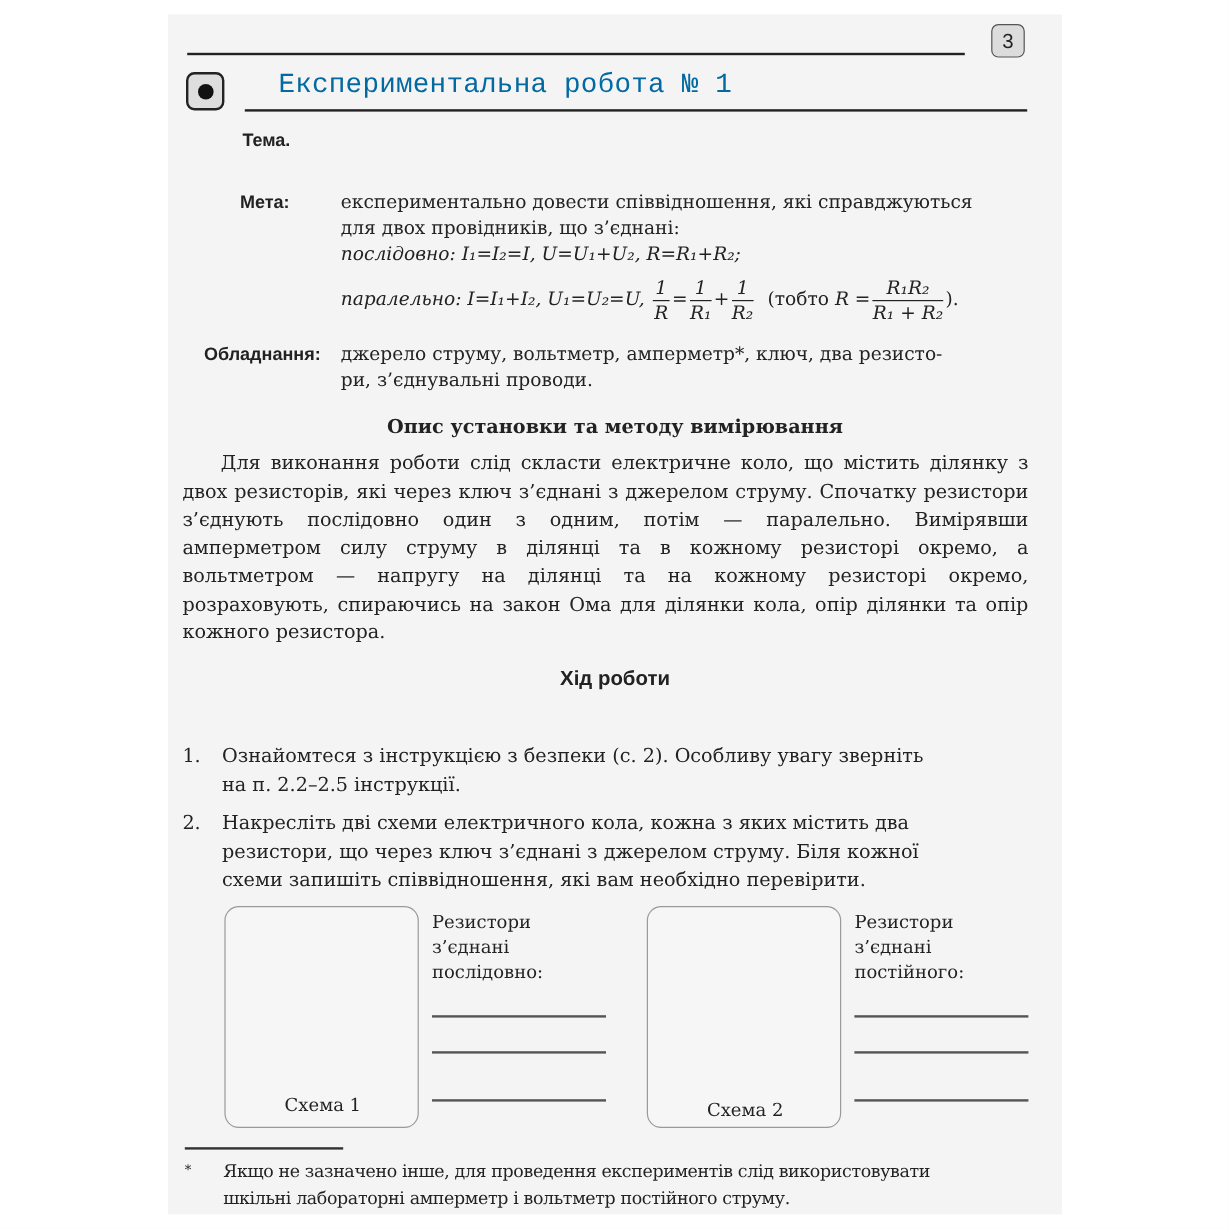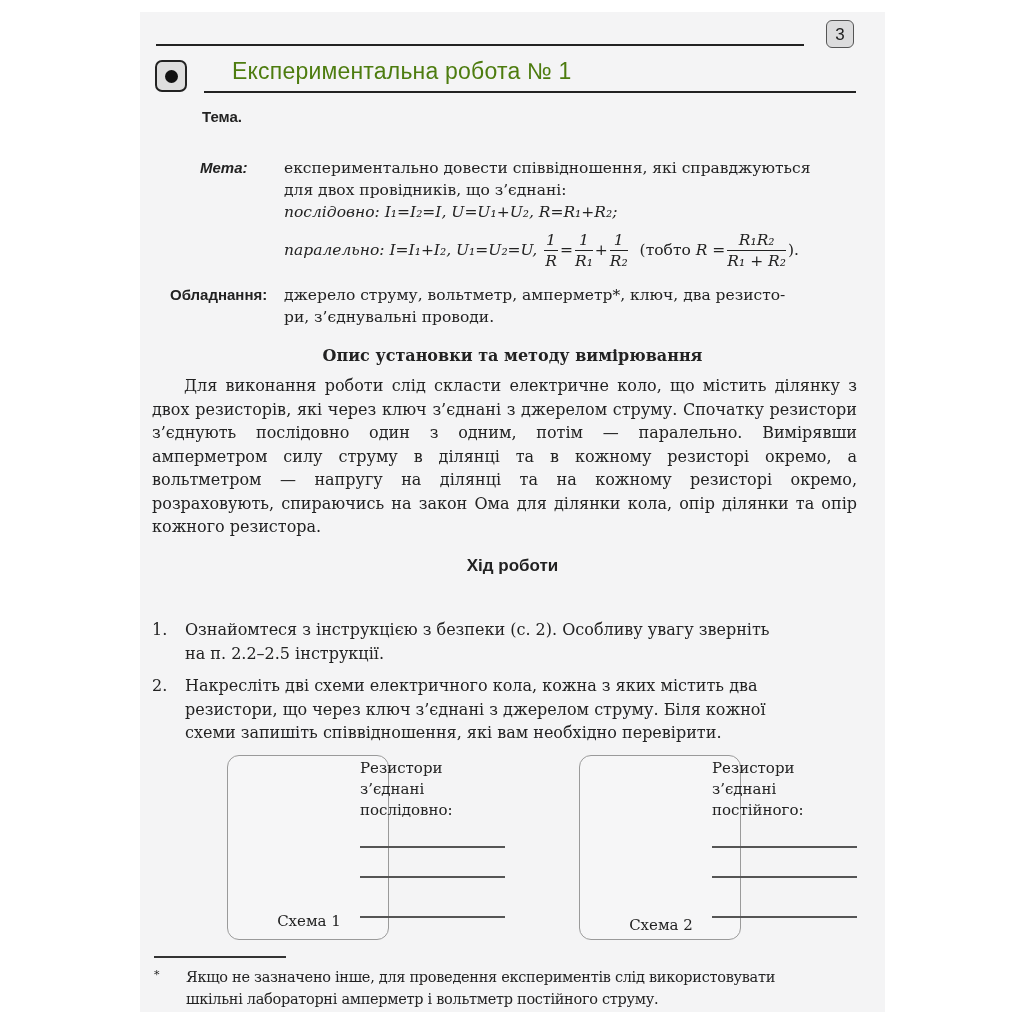--- a/index.html
+++ b/index.html
@@ -18,36 +18,35 @@
   .page-num {
     left: 686px; top: 8px; width: 28px; height: 28px; border: 1.5px solid #555;
     border-radius: 6px; background: #dcdcdd; font-size: 17px; text-align: center; line-height: 28px;
     box-sizing: border-box;
   }
   .bullet-box {
     left: 15px; top: 48px; width: 32px; height: 32px; border: 2px solid #222; border-radius: 7px;
     background: #dedede; box-sizing: border-box;
   }
   .bullet-dot { left: 8px; top: 8px; width: 13px; height: 13px; border-radius: 50%; background: #111; }
-  .title { left: 92px; top: 46px; font-size: 23px; letter-spacing: 0.2px; color: #4d7c0f; }
+  .title { left: 92px; top: 46px; font-size: 23px; letter-spacing: 0.2px; color: #0369a1; font-family: Liberation Mono, monospace; }
   .title-rule { left: 64px; top: 79px; width: 652px; height: 2px; background: #222; }
 
   .txt { font-size: 15.5px; line-height: 22px; }
   .lbl { font-weight: bold; font-size: 15px; }
   .it { font-style: italic; }
   .frac { display: inline-block; vertical-align: middle; text-align: center; font-style: italic; margin: 0 2px; }
   .frac .num { display: block; border-bottom: 1px solid #222; padding: 0 2px; line-height: 20px; }
   .frac .den { display: block; line-height: 20px; }
   .h { font-weight: bold; font-size: 16px; text-align: center; width: 745px; left: 0; }
   .para { left: 12px; width: 705px; font-size: 16px; line-height: 23.5px; text-align: justify; }
   .item-num { font-size: 16px; }
   .box {
     border: 1.5px solid #9a9a9a; border-radius: 12px; width: 162px; height: 185px; box-sizing: border-box;
     background: #f6f6f7;
-    margin-left: 40px;
   }
   .box-caption { font-size: 15px; width: 162px; text-align: center; }
   .side-label { font-size: 15px; line-height: 21px; }
   .line { height: 1.5px; background: #555; width: 145px; }
   .fn-rule { left: 14px; top: 944px; width: 132px; height: 1.5px; background: #333; }
   .fn { font-size: 14.5px; line-height: 22px; }
 </style>
 </head>
 <body>
 
@@ -59,21 +58,21 @@
   <div class="abs bullet-box">
     <div class="abs bullet-dot"></div>
   </div>
   <div class="abs title sans">Експериментальна робота № 1</div>
   <div class="abs title-rule"></div>
 
   <div class="abs txt" style="left:62px; top:94px;">
     <span class="lbl sans">Тема.</span>
   </div>
 
-  <div class="abs txt" style="left:60px; top:145px;font-style:italic;">
+  <div class="abs txt" style="left:60px; top:145px;">
     <span class="lbl sans">Мета:</span>
   </div>
   <div class="abs txt" style="left:144px; top:145px; width:580px;">
     <div>експериментально довести співвідношення, які справджуються</div>
     <div>для двох провідників, що з’єднані:</div>
     <div>
       <span class="it">послідовно</span><span class="it">: I₁=I₂=I, U=U₁+U₂, R=R₁+R₂;</span>
     </div>
   </div>
 

